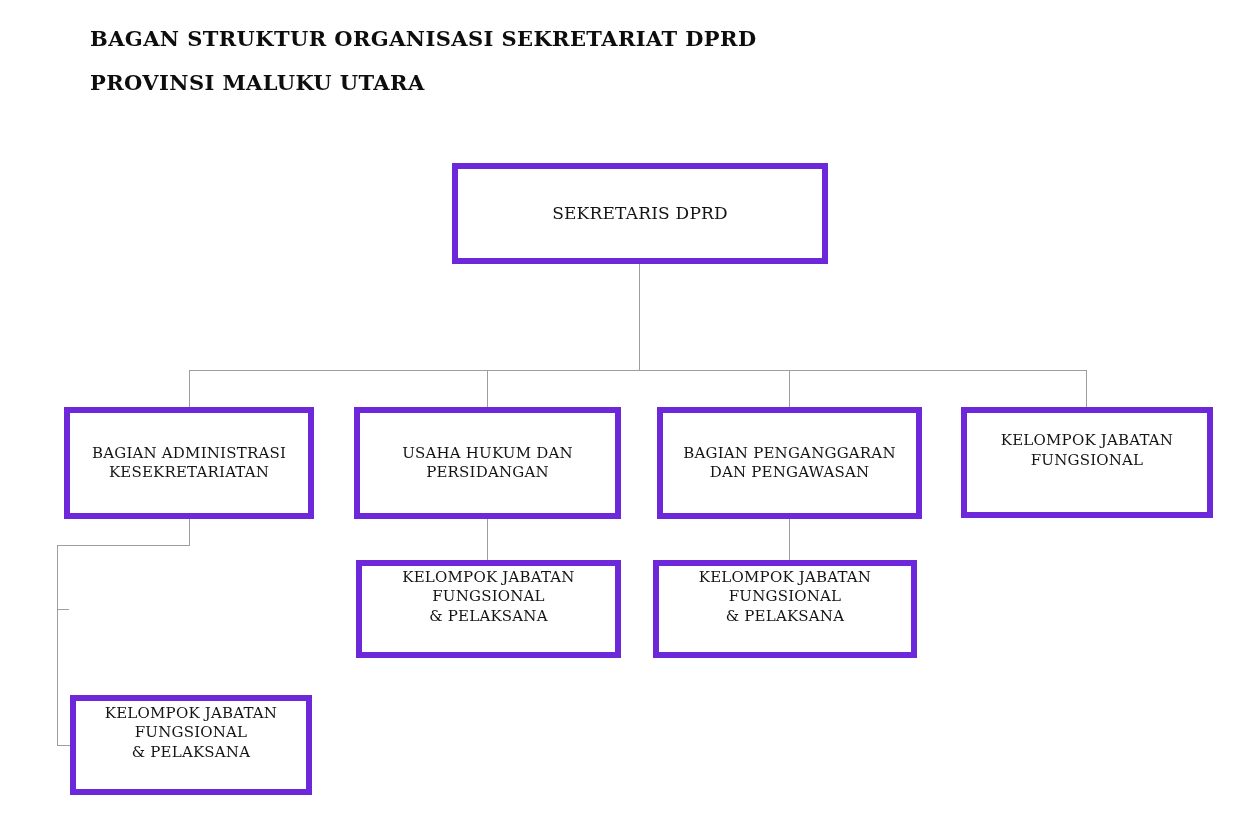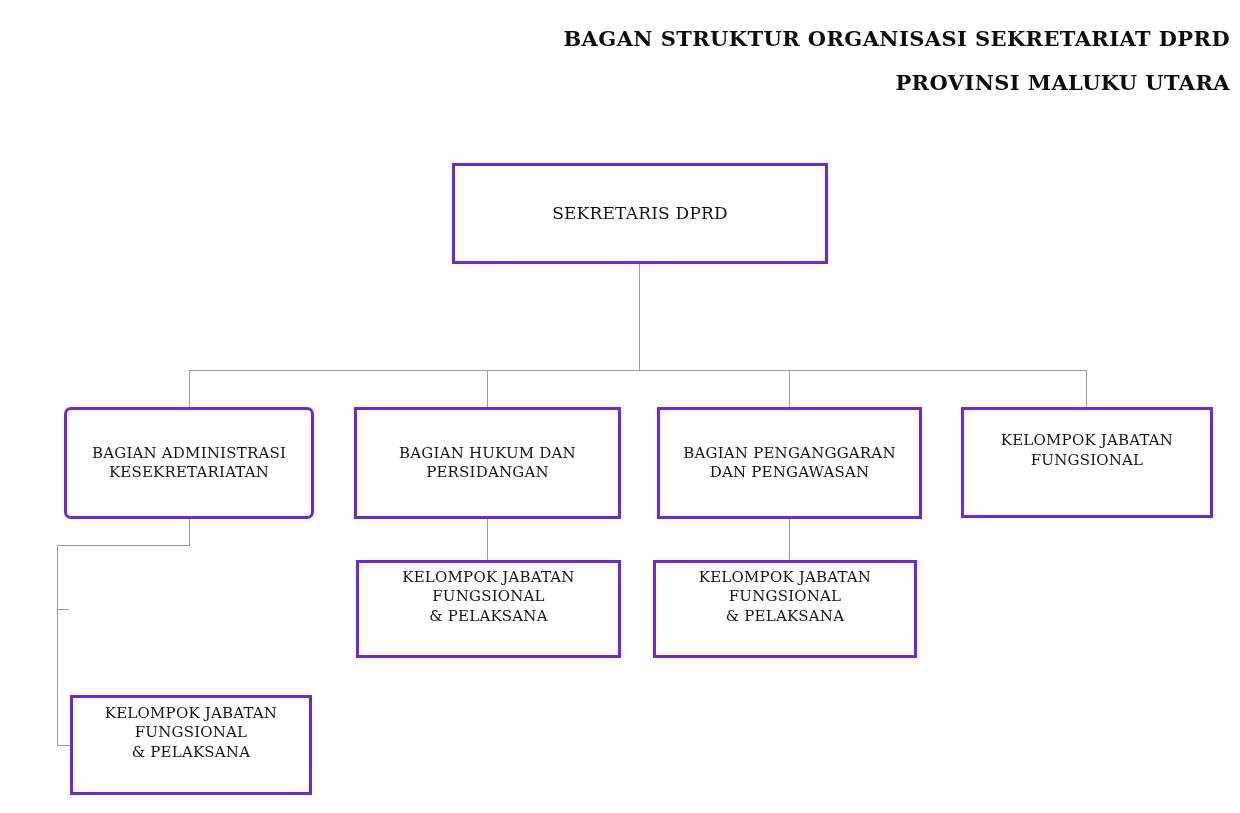--- a/index.html
+++ b/index.html
@@ -13,34 +13,34 @@
     height: 813px;
     background: #ffffff;
     font-family: "DejaVu Serif", "Liberation Serif", serif;
     color: #141414;
     overflow: hidden;
   }
   .chart-title {
     position: absolute;
     left: 90px;
     right: 10px;
-    text-align: right;
+    text-align: left;
     font-weight: bold;
     font-size: 21px;
     letter-spacing: 0.4px;
     color: #0d0d0d;
     white-space: nowrap;
   }
   .chart-title.l1 { top: 26px; }
   .chart-title.l2 { top: 70px; }
   .node {
     position: absolute;
     box-sizing: border-box;
     background: #ffffff;
-    border: 3px solid #6d28d9;
+    border: 6px solid #6d28d9;
     display: flex;
     align-items: center;
     justify-content: center;
     text-align: center;
     font-size: 15px;
     line-height: 1.28;
     letter-spacing: 0.2px;
     white-space: pre-line;
   }
   .node.root { font-size: 17px; }
@@ -69,23 +69,23 @@
   <div class="conn v" style="left:487px; top:519px; height:41px;"></div>
   <div class="conn v" style="left:789px; top:519px; height:41px;"></div>
   <div class="conn v" style="left:189px; top:519px; height:27px;"></div>
   <div class="conn h" style="left:57px; top:545px; width:133px;"></div>
   <div class="conn v" style="left:57px; top:545px; height:201px;"></div>
   <div class="conn h" style="left:57px; top:609px; width:12px;"></div>
   <div class="conn h" style="left:57px; top:745px; width:13px;"></div>
 
   <div class="node root" style="left:452px; top:163px; width:376px; height:101px;">SEKRETARIS DPRD</div>
 
-  <div class="node" style="left:64px; top:407px; width:250px; height:112px;border-radius:7px;">BAGIAN ADMINISTRASI
+  <div class="node" style="left:64px; top:407px; width:250px; height:112px;">BAGIAN ADMINISTRASI
 KESEKRETARIATAN</div>
-  <div class="node" style="left:354px; top:407px; width:267px; height:112px;">BAGIAN HUKUM DAN
+  <div class="node" style="left:354px; top:407px; width:267px; height:112px;">USAHA HUKUM DAN
 PERSIDANGAN</div>
   <div class="node" style="left:657px; top:407px; width:265px; height:112px;">BAGIAN PENGANGGARAN
 DAN PENGAWASAN</div>
   <div class="node text-high" style="left:961px; top:407px; width:252px; height:111px;">KELOMPOK JABATAN
 FUNGSIONAL</div>
 
   <div class="node text-high" style="left:356px; top:560px; width:265px; height:98px;">KELOMPOK JABATAN
 FUNGSIONAL
 &amp; PELAKSANA</div>
   <div class="node text-high" style="left:653px; top:560px; width:264px; height:98px;">KELOMPOK JABATAN

